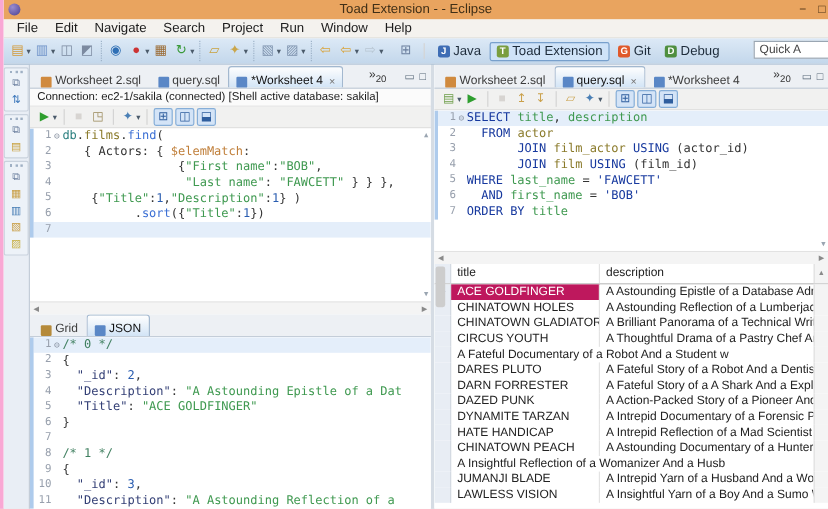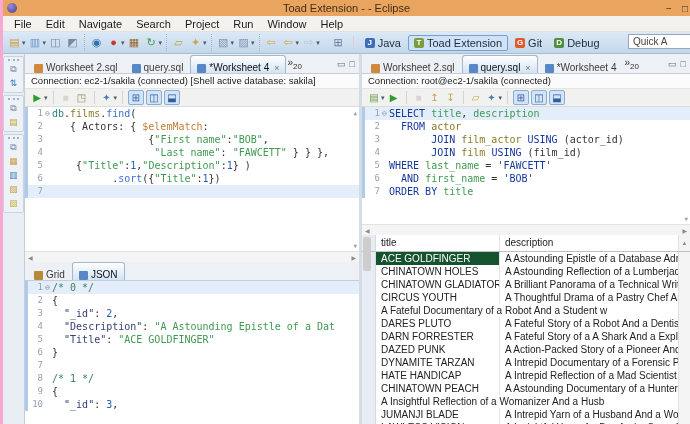--- a/index.html
+++ b/index.html
@@ -44,21 +44,21 @@
   .vdivider{width:3px;background:#d5dce4;}
   .right-pane{flex:1;min-width:0;}
   
   .tabstrip{height:19px;background:#edf0f4;border-bottom:1px solid #c4cdd8;display:flex;align-items:flex-end;
             padding-left:2px;position:relative;}
   .tab{display:flex;align-items:flex-end;gap:3px;height:17px;padding:0 6px;font-size:10px;color:#3c3c3c;
        border:1px solid transparent;border-bottom:none;border-radius:3px 3px 0 0;white-space:nowrap;}
   .tab.active{background:linear-gradient(#fefefe,#d2e4f6);border-color:#a3b8cf;color:#111;}
   .tab-ico{width:9px;height:9px;border-radius:1px;flex:0 0 auto;}
   .tab-close{font-size:9px;color:#777;margin-left:2px;}
-  .tab-overflow{font-size:10px;color:#333;margin-left:1px;align-self:center;}
+  .tab-overflow{font-size:10px;color:#333;margin-left:21px;align-self:center;}
   .tab-overflow sub{font-size:8px;}
   .strip-controls{margin-left:auto;display:flex;gap:4px;padding:0 4px;align-self:center;color:#5a6a7a;font-size:9px;}
   
   .connection{height:13px;background:#fbfbfb;border-bottom:1px solid #e4e4e4;font-size:9.5px;
               color:#1a1a1a;padding:1px 4px 0 6px;white-space:nowrap;overflow:hidden;}
   .edtoolbar{height:17px;background:#f1f1f0;border-bottom:1px solid #dcdcdc;display:flex;align-items:center;padding-left:4px;}
   .edtoolbar .tbicon{width:14px;height:14px;font-size:10px;}
   .tbicon.tg{background:#d4e4f7;border:1px solid #86aed8;border-radius:2px;width:14px;height:13px;}
   .edsep{width:1px;height:13px;background:#d4d4d4;margin:0 4px;}
   
@@ -84,21 +84,21 @@
   .grid{flex:1;overflow:hidden;position:relative;font-size:10px;}
   .g-row{display:flex;height:13px;line-height:13px;}
   .g-head{display:flex;height:16px;line-height:16px;border-bottom:1px solid #c0c0c0;color:#222;}
   .g-gut{width:13px;background:#e8edf4;border-right:1px solid #d4dae2;flex:0 0 auto;
          font-size:7px;text-align:center;color:#44597a;}
   .g-c1{width:118px;padding-left:5px;border-right:1px solid #e3e3e3;flex:0 0 auto;
         white-space:nowrap;overflow:hidden;}
   .g-c2{flex:1;padding-left:5px;white-space:nowrap;overflow:hidden;min-width:0;}
   .g-vs{width:11px;flex:0 0 auto;background:#f4f4f4;border-left:1px solid #e0e0e0;
         text-align:center;font-size:6px;color:#8a8a8a;}
-  .g-c1.sel{background:#14532d;color:#fff;}
+  .g-c1.sel{background:#be185d;color:#fff;}
   .g-thumb{position:absolute;top:2px;left:1px;width:8px;height:34px;background:#cdcdcd;border-radius:2px;}
 </style>
 </head>
 <body>
 
 <div class="window">
   <div class="titlebar">
     <span class="app-icon"></span>
     <span class="title">Toad Extension -  - Eclipse</span>
     <span class="win-controls">
@@ -271,20 +271,21 @@
             <div class="cl cur"><span class="ln">1</span><span class="fold">⊖</span><span class="ct"><span class="tk-cm">/* 0 */</span></span></div>
             <div class="cl"><span class="ln">2</span><span class="fold"></span><span class="ct"><span class="tk-pl">{</span></span></div>
             <div class="cl"><span class="ln">3</span><span class="fold"></span><span class="ct"><span class="tk-pl">  </span><span class="tk-ky">"_id"</span><span class="tk-pl">: </span><span class="tk-nu">2</span><span class="tk-pl">,</span></span></div>
             <div class="cl"><span class="ln">4</span><span class="fold"></span><span class="ct"><span class="tk-pl">  </span><span class="tk-ky">"Description"</span><span class="tk-pl">: </span><span class="tk-st">"A Astounding Epistle of a Dat</span></span></div>
             <div class="cl"><span class="ln">5</span><span class="fold"></span><span class="ct"><span class="tk-pl">  </span><span class="tk-ky">"Title"</span><span class="tk-pl">: </span><span class="tk-st">"ACE GOLDFINGER"</span></span></div>
             <div class="cl"><span class="ln">6</span><span class="fold"></span><span class="ct"><span class="tk-pl">}</span></span></div>
             <div class="cl"><span class="ln">7</span><span class="fold"></span><span class="ct"></span></div>
             <div class="cl"><span class="ln">8</span><span class="fold"></span><span class="ct"><span class="tk-cm">/* 1 */</span></span></div>
             <div class="cl"><span class="ln">9</span><span class="fold"></span><span class="ct"><span class="tk-pl">{</span></span></div>
             <div class="cl"><span class="ln">10</span><span class="fold"></span><span class="ct"><span class="tk-pl">  </span><span class="tk-ky">"_id"</span><span class="tk-pl">: </span><span class="tk-nu">3</span><span class="tk-pl">,</span></span></div>
+            <div class="cl"><span class="ln">11</span><span class="fold"></span><span class="ct"><span class="tk-pl">  </span><span class="tk-ky">"Description"</span><span class="tk-pl">: </span><span class="tk-st">"A Astounding Reflection of a</span></span></div>
           </div>
         </div>
     </div>
 
     <div class="vdivider"></div>
 
     <div class="pane right-pane">
       <div class="tabstrip" id="right-tabs">
           <div class="tab">
             <span class="tab-ico" style="background: rgb(208, 138, 62);"></span>
@@ -298,21 +299,20 @@
           <div class="tab">
             <span class="tab-ico" style="background: rgb(90, 135, 198);"></span>
             <span>*Worksheet 4</span>
           </div>
           <span class="tab-overflow">»<sub>20</sub></span>
           <span class="strip-controls">
             <span>▭</span>
             <span>□</span>
           </span>
         </div>
-      <div class="connection">Connection: root@ec2-1/sakila (connected)</div>
       <div class="edtoolbar" id="right-edtoolbar">
           <span class="tbicon" style="color: rgb(111, 158, 74);">▤</span>
           <span class="dd">▾</span>
           <span class="tbicon" style="color: rgb(46, 158, 46);">▶</span>
           <span class="edsep"></span>
           <span class="tbicon dis" style="color: rgb(184, 178, 172);">■</span>
           <span class="tbicon" style="color: rgb(202, 160, 74);">↥</span>
           <span class="tbicon" style="color: rgb(202, 160, 74);">↧</span>
           <span class="edsep"></span>
           <span class="tbicon" style="color: rgb(202, 160, 74);">▱</span>

